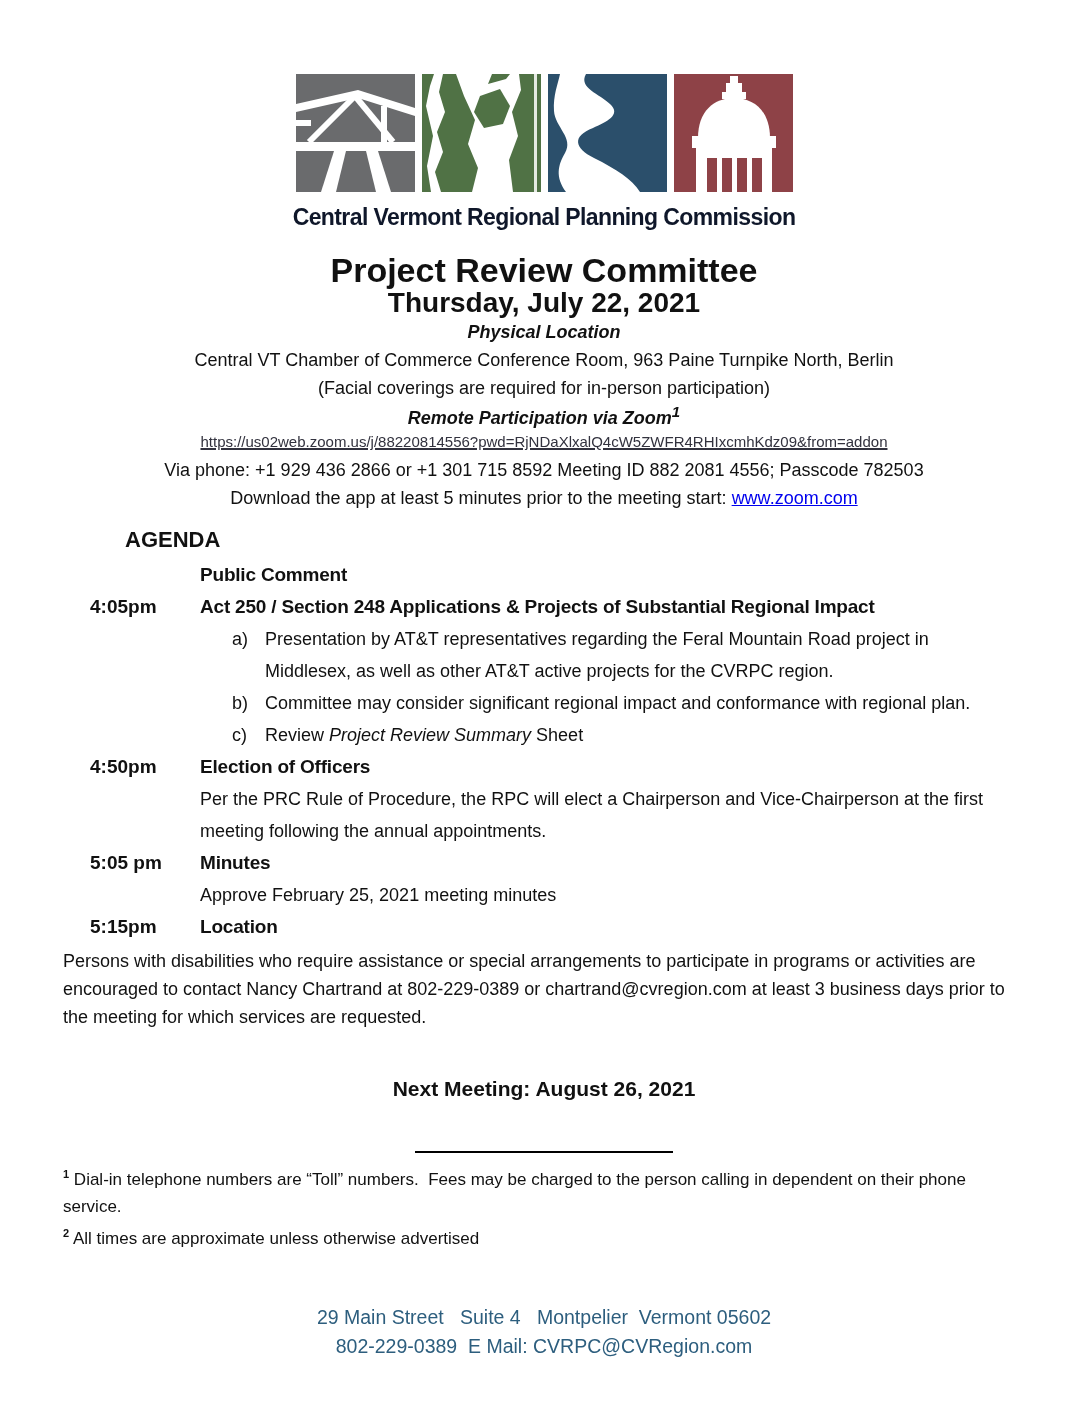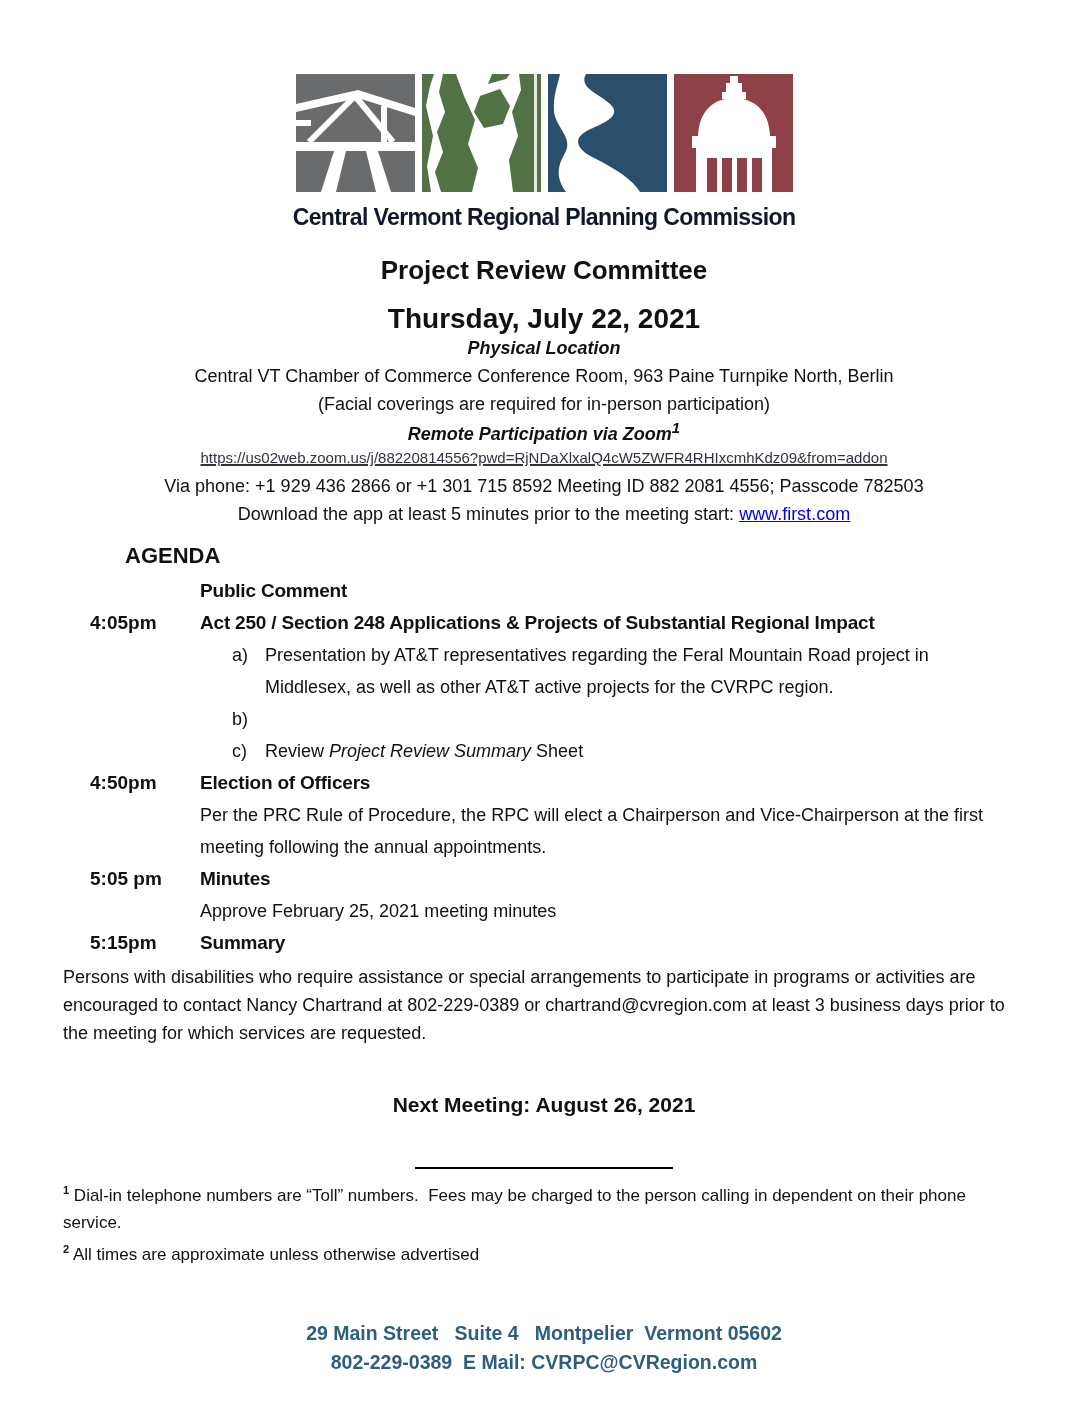--- a/index.html
+++ b/index.html
@@ -16,21 +16,21 @@
   .logo-tiles{display:inline-flex;gap:7px;}
   .logo-tiles svg{display:block;}
   .logo-text{
     margin-top:8px;
     font-size:23px;font-weight:bold;letter-spacing:-0.6px;
     color:#0f172a;line-height:26px;
   }
 
   
   .head{text-align:center;margin-top:24px;}
-  .doc-title{font-size:26px;font-weight:bold;line-height:33px;margin:16px;}
+  .doc-title{font-size:34px;font-weight:bold;line-height:33px;margin:0;}
   .doc-date{font-size:28px;font-weight:bold;line-height:31px;}
   .loc-label{font-size:18px;font-weight:bold;font-style:italic;line-height:28px;}
   .head-line{font-size:18px;line-height:28px;}
   .remote-label{font-size:18px;font-weight:bold;font-style:italic;line-height:20px;}
   .zoom-url{
     font-size:15px;line-height:28px;color:#32323e;
     text-decoration:underline;text-decoration-thickness:2px;
     word-break:break-all;cursor:pointer;
   }
   .blue-link{color:#0000ee;text-decoration:underline;cursor:pointer;}
@@ -66,21 +66,21 @@
   .footnote-rule{
     margin-top:48px;width:258px;border:none;border-top:2px solid #000;
   }
   .footnotes{margin-top:8px;font-size:17px;line-height:27px;}
   .footnotes sup{font-size:11px;font-weight:bold;}
   .fn-text{white-space:pre-wrap;}
   .doc-footer{
     margin-top:52px;text-align:center;color:#2d5e7e;
     font-size:19.5px;line-height:29px;
   }
-  .pre{white-space:pre-wrap;font-weight:bold;}
+  .pre{white-space:pre-wrap;}
 </style>
 </head>
 <body>
 
 <div class="page">
 
   <div class="logo-wrap">
     <div class="logo-tiles">
 
       <span>
@@ -137,21 +137,21 @@
 
   <div class="head">
     <h1 class="doc-title">Project Review Committee</h1>
     <div class="doc-date">Thursday, July 22, 2021</div>
     <div class="loc-label">Physical Location</div>
     <div class="head-line">Central VT Chamber of Commerce Conference Room, 963 Paine Turnpike North, Berlin</div>
     <div class="head-line">(Facial coverings are required for in-person participation)</div>
     <div class="remote-label"><span>Remote Participation via Zoom</span><sup>1</sup></div>
     <div><a class="zoom-url">https://us02web.zoom.us/j/88220814556?pwd=RjNDaXlxalQ4cW5ZWFR4RHIxcmhKdz09&amp;from=addon</a></div>
     <div class="head-line">Via phone: +1 929 436 2866 or +1 301 715 8592 Meeting ID 882 2081 4556; Passcode 782503</div>
-    <div class="head-line"><span>Download the app at least 5 minutes prior to the meeting start: </span><a class="blue-link">www.first.com</a></div>
+    <div class="head-line"><span>Download the app at least 5 minutes prior to the meeting start: </span><a class="blue-link">www.zoom.com</a></div>
   </div>
 
   <section class="agenda">
     <h2 class="agenda-heading">AGENDA</h2>
 
 
     <div class="arow">
       <div class="atime"></div>
       <div class="acontent">
           <div class="atitle">Public Comment</div>
@@ -161,20 +161,21 @@
     <div class="arow">
       <div class="atime">4:05pm</div>
       <div class="acontent">
         <div class="atitle">Act 250 / Section 248 Applications &amp; Projects of Substantial Regional Impact</div>
         <div class="sub">
           <div class="slabel">a)</div>
           <div class="stext">Presentation by AT&amp;T representatives regarding the Feral Mountain Road project in Middlesex, as well as other AT&amp;T active projects for the CVRPC region.</div>
         </div>
         <div class="sub">
           <div class="slabel">b)</div>
+          <div class="stext">Committee may consider significant regional impact and conformance with regional plan.</div>
         </div>
         <div class="sub">
           <div class="slabel">c)</div>
           <div class="stext"><span>Review </span><em>Project Review Summary</em><span> Sheet</span></div>
         </div>
       </div>
     </div>
 
     <div class="arow">
       <div class="atime">4:50pm</div>
@@ -188,21 +189,21 @@
       <div class="atime">5:05 pm</div>
       <div class="acontent">
         <div class="atitle">Minutes</div>
         <div class="anote">Approve February 25, 2021 meeting minutes</div>
       </div>
     </div>
 
     <div class="arow">
       <div class="atime">5:15pm</div>
       <div class="acontent">
-          <div class="atitle">Summary</div>
+          <div class="atitle">Location</div>
         </div>
     </div>
   </section>
 
   <p class="access-note">Persons with disabilities who require assistance or special arrangements to participate in programs or activities are encouraged to contact Nancy Chartrand at 802-229-0389 or chartrand@cvregion.com at least 3 business days prior to the meeting for which services are requested.</p>
 
   <div class="next-meeting">Next Meeting: August 26, 2021</div>
 
   <hr class="footnote-rule">
   <div class="footnotes">

